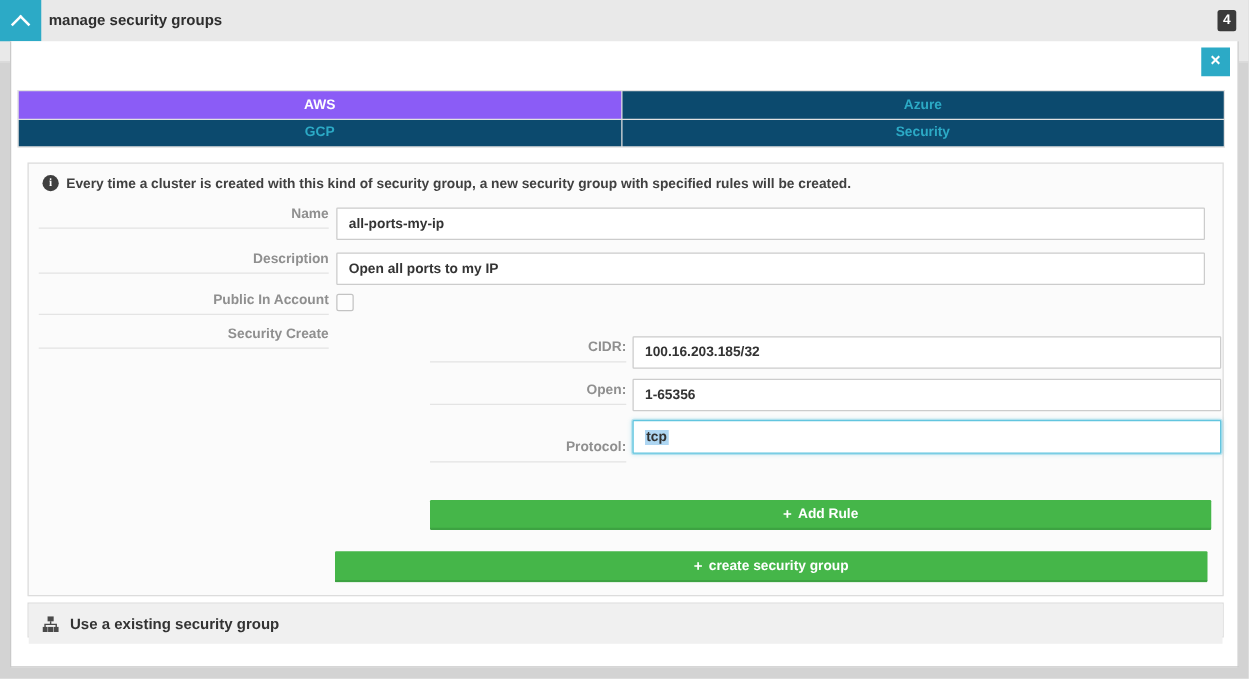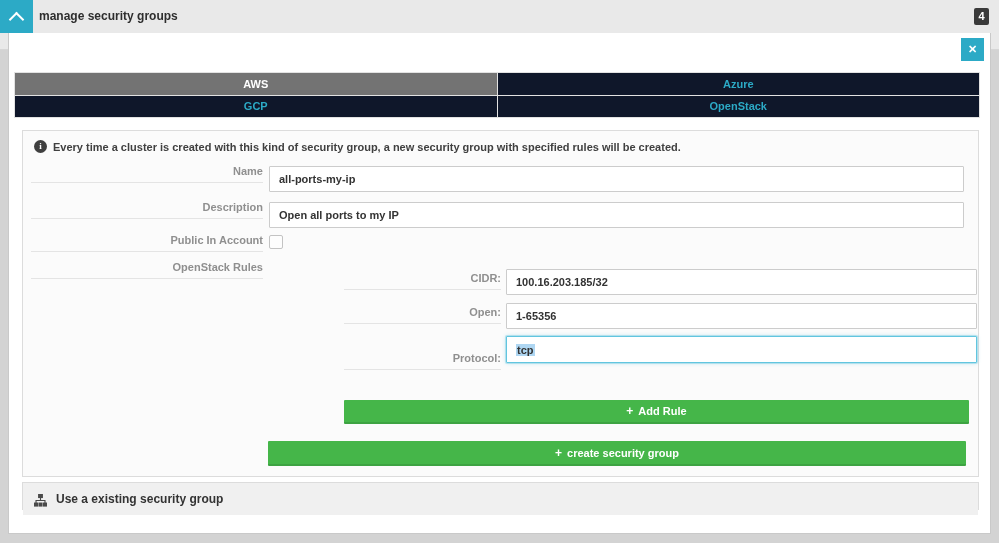--- a/index.html
+++ b/index.html
@@ -46,24 +46,24 @@
     text-align:center;line-height:23px;cursor:pointer;
   }
 
   
   .tabs{
     position:absolute;left:5px;top:39px;width:966px;height:46px;
     display:grid;grid-template-columns:1fr 1fr;grid-template-rows:1fr 1fr;
     background:#e2e2e2;gap:1px;border:1px solid #e2e2e2;box-sizing:border-box;
   }
   .tab{
-    background:#0f172a;color:#2caac6;font-size:11px;font-weight:bold;
+    background:#0c4a6e;color:#2caac6;font-size:11px;font-weight:bold;
     display:flex;align-items:center;justify-content:center;cursor:pointer;
   }
-  .tab.selected{background:#737373;color:#fff;}
+  .tab.selected{background:#8b5cf6;color:#fff;}
 
   
   .section{
     position:absolute;left:13px;width:957px;
     border:1px solid #dcdcdc;background:#fbfbfb;box-sizing:border-box;
   }
   .section-create{top:97px;height:347px;}
   .section-existing{top:449px;height:28px;background:#f0f0f0;}
   .section-head{
     height:26px;background:#f0f0f0;border-bottom:1px solid #dcdcdc;
@@ -143,42 +143,42 @@
   <div class="panel">
 
     <div class="close-btn">
       <span>✕</span>
     </div>
 
     <div class="tabs">
       <div class="tab selected">AWS</div>
       <div class="tab">Azure</div>
       <div class="tab">GCP</div>
-      <div class="tab">OpenStack</div>
+      <div class="tab">Security</div>
     </div>
 
     <div class="section section-create">
 
       <div class="section-body">
 
         <div class="info-note">
           <span class="info-icon">i</span>
           <span class="info-text">Every time a cluster is created with this kind of security group, a new security group with specified rules will be created.</span>
         </div>
 
         <div class="flabel main" style="top:34px;">Name</div>
         <input class="tinput main" style="top: 35px;" value="all-ports-my-ip">
 
         <div class="flabel main" style="top:70px;">Description</div>
         <input class="tinput main" style="top: 71px;" value="Open all ports to my IP">
 
         <div class="flabel main" style="top:103px;">Public In Account</div>
         <div class="checkbox" style="top:104px;"></div>
 
-        <div class="flabel main" style="top:130px;">OpenStack Rules</div>
+        <div class="flabel main" style="top:130px;">Security Create</div>
 
         <div class="flabel rule" style="top:141px;">CIDR:</div>
         <input class="tinput rule" style="top: 138px;" value="100.16.203.185/32">
 
         <div class="flabel rule" style="top:175px;">Open:</div>
         <input class="tinput rule" style="top: 172px;" value="1-65356">
 
         <div class="flabel rule" style="top:209px;margin-top:12px;">Protocol:</div>
         <div class="tinput rule focused" style="top:205px;">
           <span class="sel-text">tcp</span>

